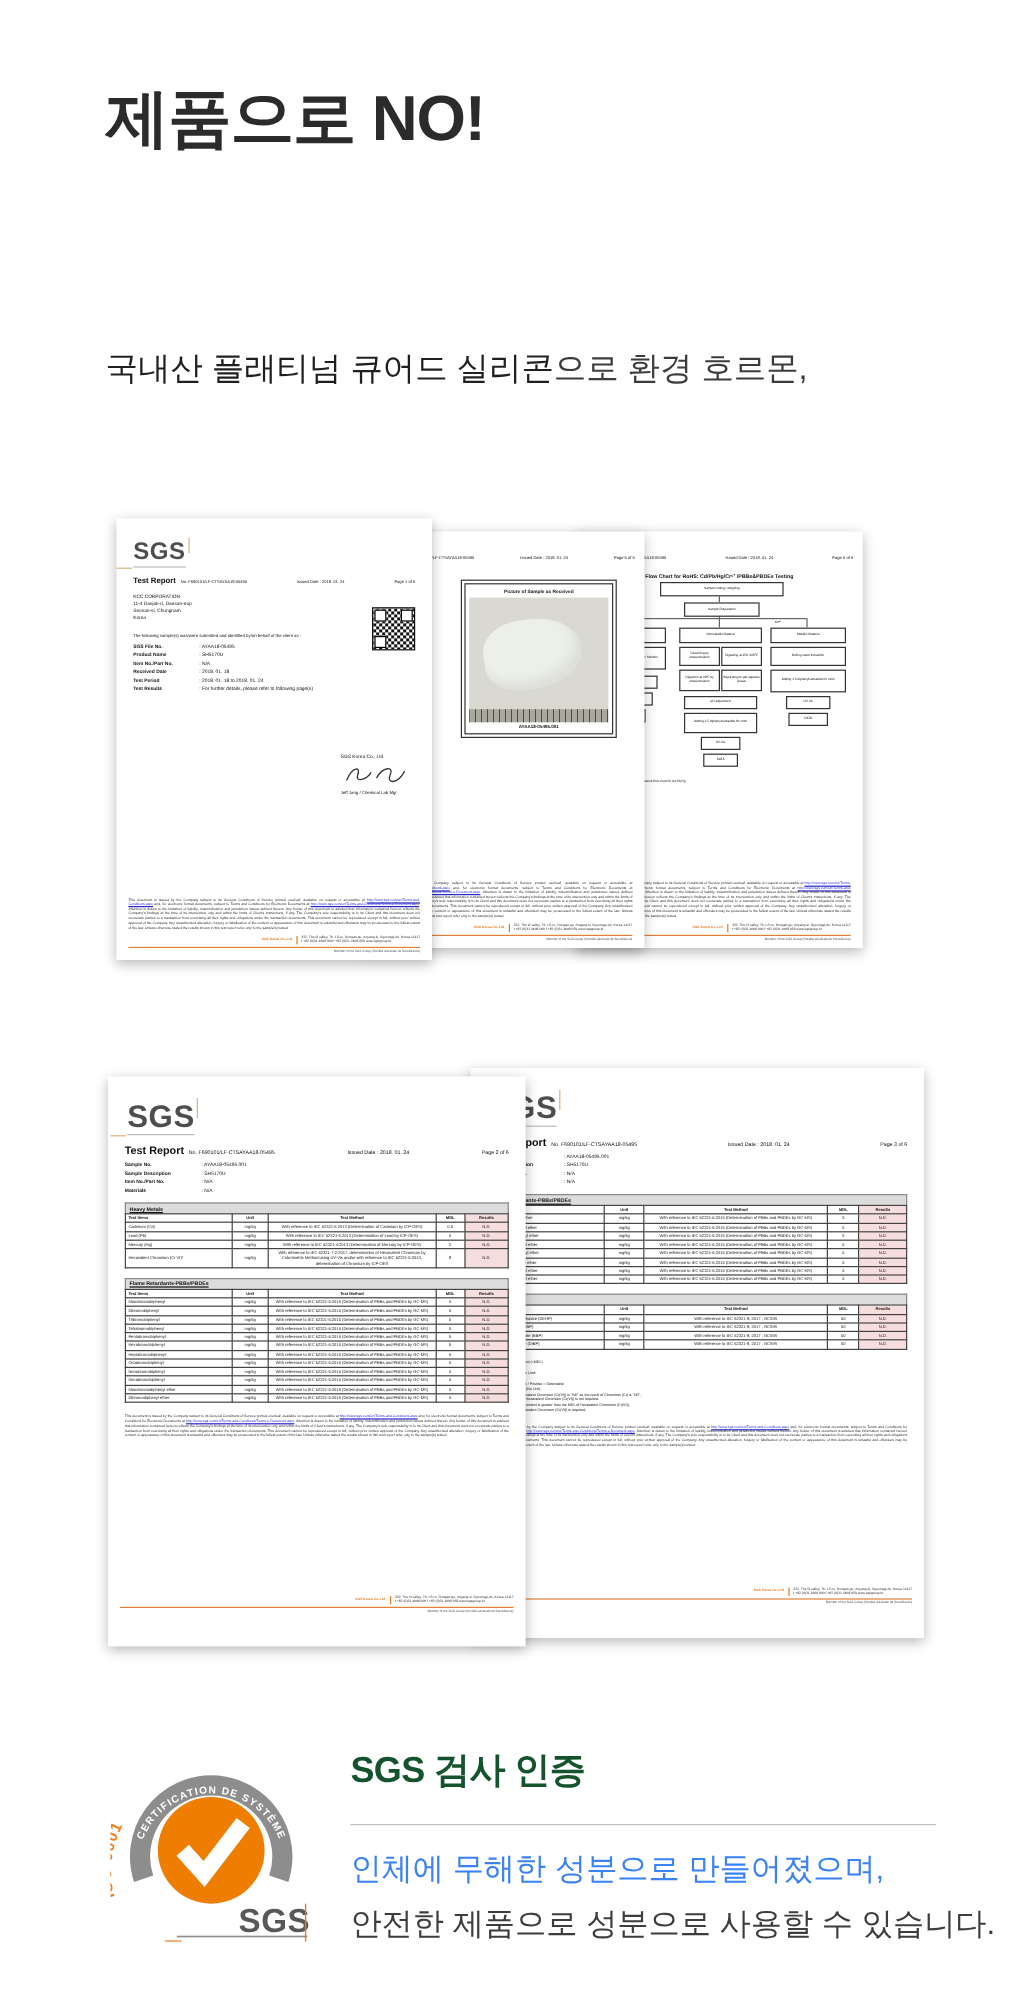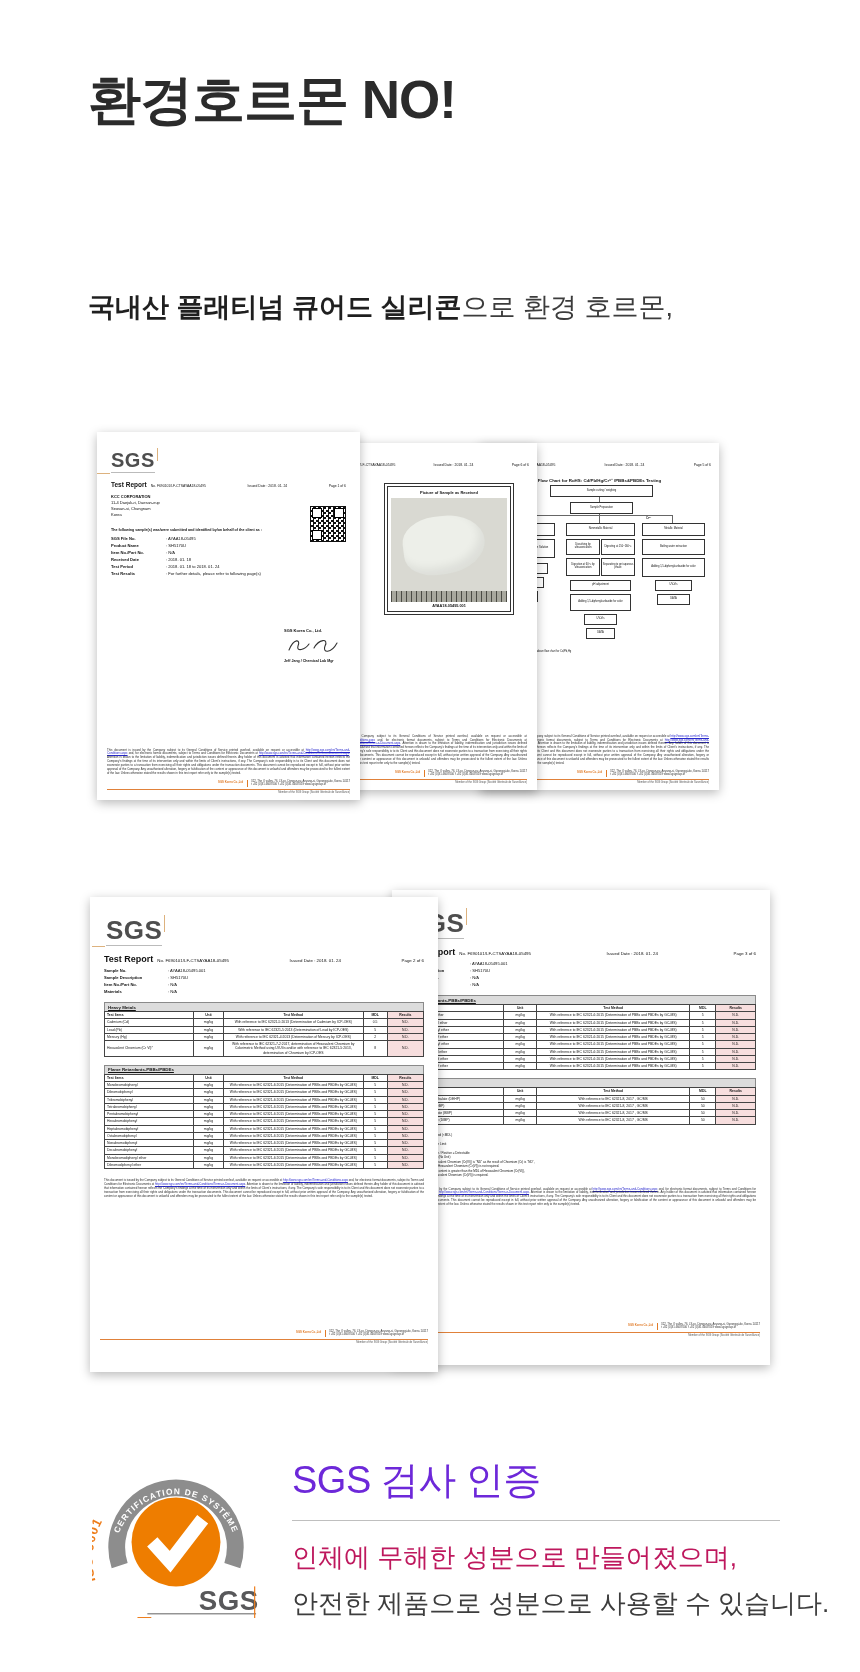--- a/index.html
+++ b/index.html
@@ -1,18 +1,18 @@
 <!DOCTYPE html>
 <html><head>
 <meta charset="utf-8">
 <style>
   html,body{margin:0;padding:0;background:#fff;}
   body{width:860px;height:1672px;position:relative;overflow:hidden;
        font-family:"Liberation Sans",sans-serif;color:#222;}
-  .b{font-weight:bold;}
+  .b{font-weight:normal;}
   
   .hero-title{position:absolute;left:88px;top:62px;font-size:53px;line-height:1.45;
               font-weight:800;color:#2b2b2b;letter-spacing:-1px;}
   .hero-sub{position:absolute;left:88px;top:280px;font-size:27px;line-height:2.05;color:#3c3c3c;}
   .hero-sub .b{color:#1f1f1f;}
   
   .certrow{position:absolute;}
   .row1{left:97px;top:425px;width:625px;height:380px;}
   .row2{left:90px;top:880px;width:680px;height:495px;}
   .pg{position:absolute;background:#fff;box-shadow:0 3px 10px rgba(0,0,0,.28);}
@@ -95,30 +95,30 @@
   .rtable th,.rtable td{border:.5px solid #444;font-size:3.4px;line-height:1.25;padding:1px;
                         text-align:center;color:#151515;word-wrap:break-word;}
   .rtable th{font-weight:bold;}
   .rtable .c1{width:28%;text-align:left;padding-left:2px;}
   .rtable .c2{width:9%;} .rtable .c3{width:45%;} .rtable .c4{width:7%;} .rtable .c5{width:11%;}
   .rtable th.c1{text-align:left;}
   .rtable td.res,.rtable th.res{background:#f7dede;}
   .notes{margin:8px 14px 0 14px;font-size:3px;line-height:1.5;color:#111;}
   
   .badge-svg{position:absolute;left:92px;top:1440px;}
-  .sgs-head{position:absolute;left:292px;top:1455px;font-size:38px;font-weight:400;color:#6d28d9;letter-spacing:-.5px;}
+  .sgs-head{position:absolute;left:292px;top:1455px;font-size:30px;font-weight:700;color:#14532d;letter-spacing:-.5px;}
   .sgs-div{position:absolute;left:292px;top:1520px;width:488px;border-top:1px solid #bfbfbf;}
-  .sgs-l1{position:absolute;left:292px;top:1540px;font-size:26px;color:#be185d;}
+  .sgs-l1{position:absolute;left:292px;top:1540px;font-size:26px;color:#3b82f6;}
   .sgs-l2{position:absolute;left:292px;top:1586px;font-size:26px;color:#3d3d3d;}
 </style>
 </head>
 <body>
 
 <div class="hero-title">
-  <div>환경호르몬 NO!</div>
+  <div>제품으로 NO!</div>
 </div>
 <div class="hero-sub">
   <div><span class="b">국내산 플래티넘 큐어드 실리콘</span><span>으로 환경 호르몬,</span></div>
 </div>
 
 <div class="certrow row1">
 
   <div class="pg p1">
     <div class="doclogo lg1">SGS</div>
     <div class="trline sm">

